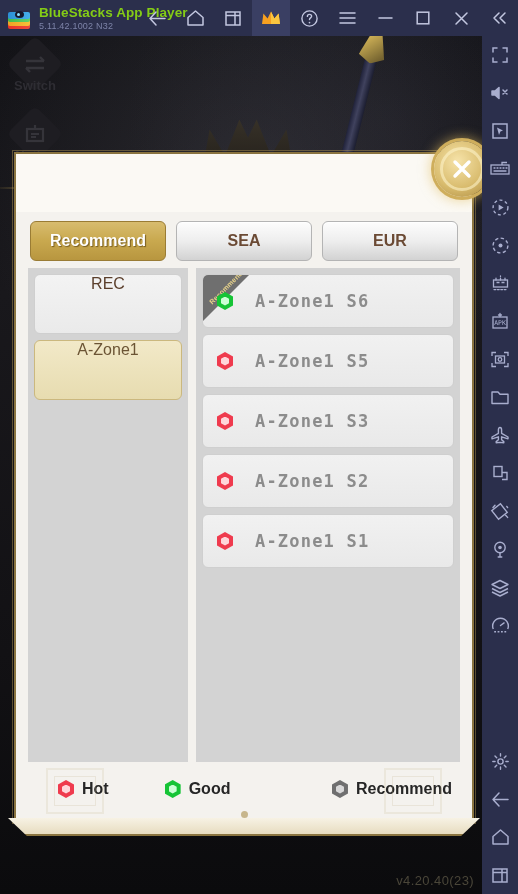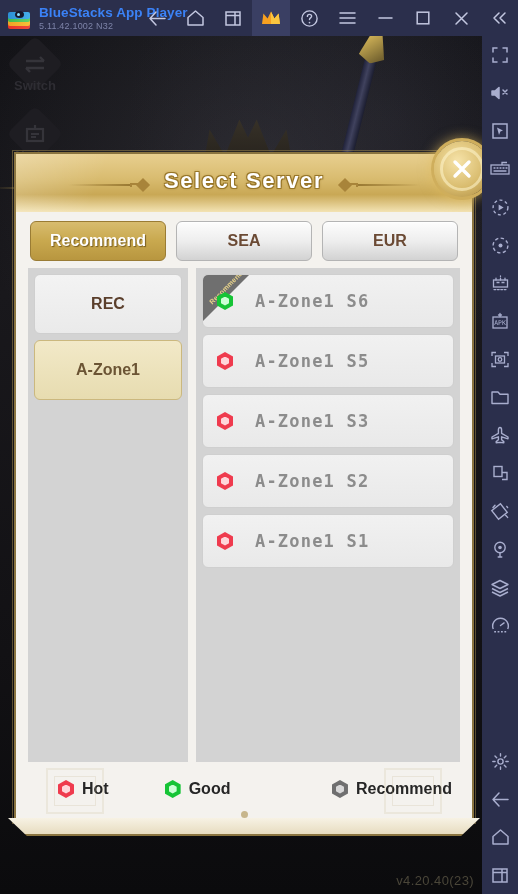--- a/index.html
+++ b/index.html
@@ -31,21 +31,21 @@
   .bs-logo i.l4 { bottom: 10.5px;background: linear-gradient(90deg,#2b8fd6,#46b0ea); }
   .bs-logo .eye {
     position: absolute; left: 7px; bottom: 11px; width: 9px; height: 7px;
     border-radius: 50%; background: #17182c; z-index: 5;
   }
   .bs-logo .eye:after {
     content:''; position:absolute; left:2px; top:1.5px;
     width:3px;height:3px;border-radius:50%;background:#8fe0ff;
   }
   .title-texts { display: flex; flex-direction: column; justify-content: center; }
-  .app-title { color: #3b82f6; font-size: 13.5px; font-weight: bold; letter-spacing: .1px; line-height: 15px; }
+  .app-title { color: #84cc16; font-size: 13.5px; font-weight: bold; letter-spacing: .1px; line-height: 15px; }
   .app-sub { color: #7d83a8; font-size: 9px; line-height: 12px; letter-spacing: .2px; }
 
   .tb-actions { position: absolute; right: 0; top: 0; height: 36px; display: flex; align-items: center; }
   .tb-btn {
     width: 38px; height: 36px; display: flex; align-items: center; justify-content: center;
     color: #c3c7e0;
   }
   .tb-btn.active { background: #3a3f63; }
   .tb-btn svg { display: block; }
 
@@ -227,22 +227,22 @@
     display: flex; gap: 8px;
   }
   .panel-left {
     width: 160px; flex: 0 0 160px;
     background: #d3d3d3;
     padding: 6px 6px 0 6px;
     overflow: hidden;
   }
   .zone-item {
     height: 60px; margin-bottom: 6px; border-radius: 6px;
-    display: flex; align-items: center; justify-content: center;
-    font-size: 16px; font-weight: bold;
+    display: flex; justify-content: center;
+    font-size: 16px; font-weight: normal;
   }
   .zone-item.off {
     background: linear-gradient(180deg,#f3f3f3,#eaeaea);
     border: 1px solid #cfcfcf; color: #5b3f2c;
   }
   .zone-item.on {
     background: linear-gradient(180deg,#f2e9c8,#e7dcb0);
     border: 1px solid #cbb87e; color: #6b5434;
   }
 
@@ -356,33 +356,20 @@
         <div class="gnav-label">Notice</div>
       </div>
     </div>
 
     <div class="version">v4.20.40(23)</div>
   </div>
 
   <div class="dialog">
     <div class="dlg-outer"></div>
 
-    <div class="dlg-header">
-      <div class="orn l">
-          <b></b>
-          <u></u>
-          <i></i>
-        </div>
-      <div class="orn r">
-          <b></b>
-          <u></u>
-          <i></i>
-        </div>
-      <div class="dlg-title">Select Server</div>
-    </div>
 
     <div class="dlg-close">
       <svg width="26" height="26" viewBox="0 0 26 26" fill="none" stroke="#ffffff" stroke-width="3.4" stroke-linecap="round">
         <path d="M6 6l14 14M20 6L6 20"></path>
       </svg>
     </div>
 
     <div class="dlg-body">
 
       <div class="tabs">

